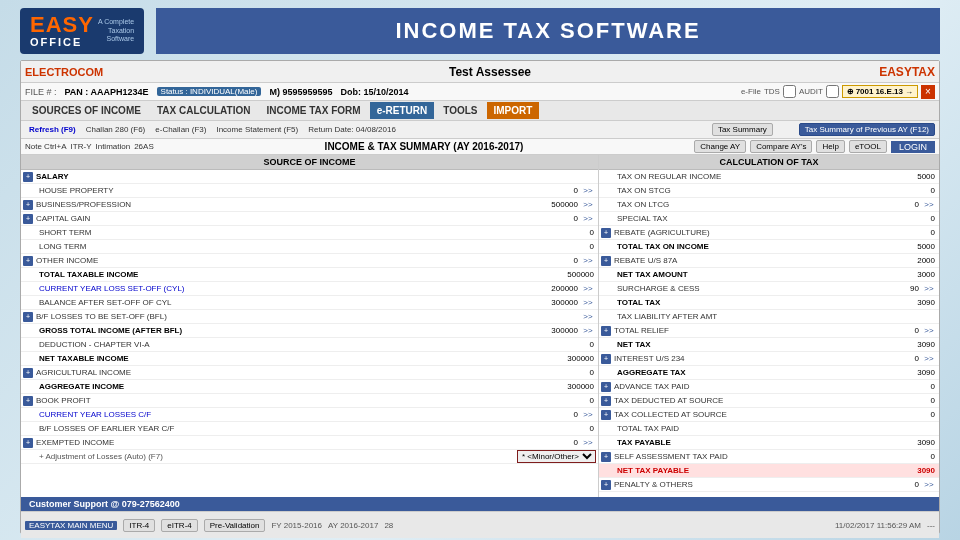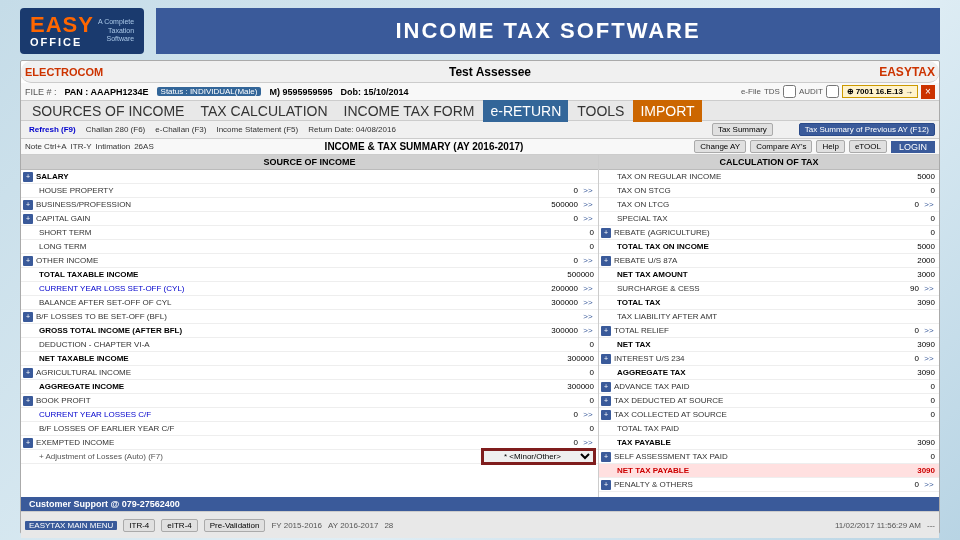--- a/index.html
+++ b/index.html
@@ -87,21 +87,20 @@
     }
 
     
     .top-bar {
       display: flex;
       align-items: center;
       background: #f0f0f0;
       border-bottom: 1px solid #ccc;
       padding: 2px 4px;
       height: 22px;
-      border-radius: 10px;
     }
 
     .electrocom {
       color: #cc3300;
       font-weight: bold;
       font-size: 11px;
       margin-right: 10px;
       min-width: 90px;
     }
 
@@ -150,24 +149,25 @@
       align-items: center;
       background: #e8e8e8;
       border-bottom: 1px solid #ccc;
       padding: 0 4px;
       height: 20px;
       gap: 2px;
     }
 
     .menu-item {
       padding: 2px 6px;
-      font-size: 14px;
+      font-size: 10px;
       color: #333;
       cursor: pointer;
       border: 1px solid transparent;
+      font-weight: bold;
     }
 
     .menu-item.ereturn {
       background: #336699;
       color: white;
     }
 
     .menu-item.import {
       background: #cc6600;
       color: white;
@@ -377,22 +377,22 @@
       padding: 1px 8px;
       background: #3a5a9a;
       color: white;
       border: none;
       cursor: pointer;
       font-size: 9px;
     }
 
     .dropdown-select {
       font-size: 8px;
-      padding: 0 16px;
-      border: 3px solid #7f1d1d;
+      padding: 0 0;
+      border: 1px solid #7f1d1d;
     }
   </style>
 </head>
 <body>
 
 <div class="outer-wrapper">
 
   <div class="header-bar">
     <div class="logo-box">
       <div style="display:flex;align-items:center;gap:4px;">

